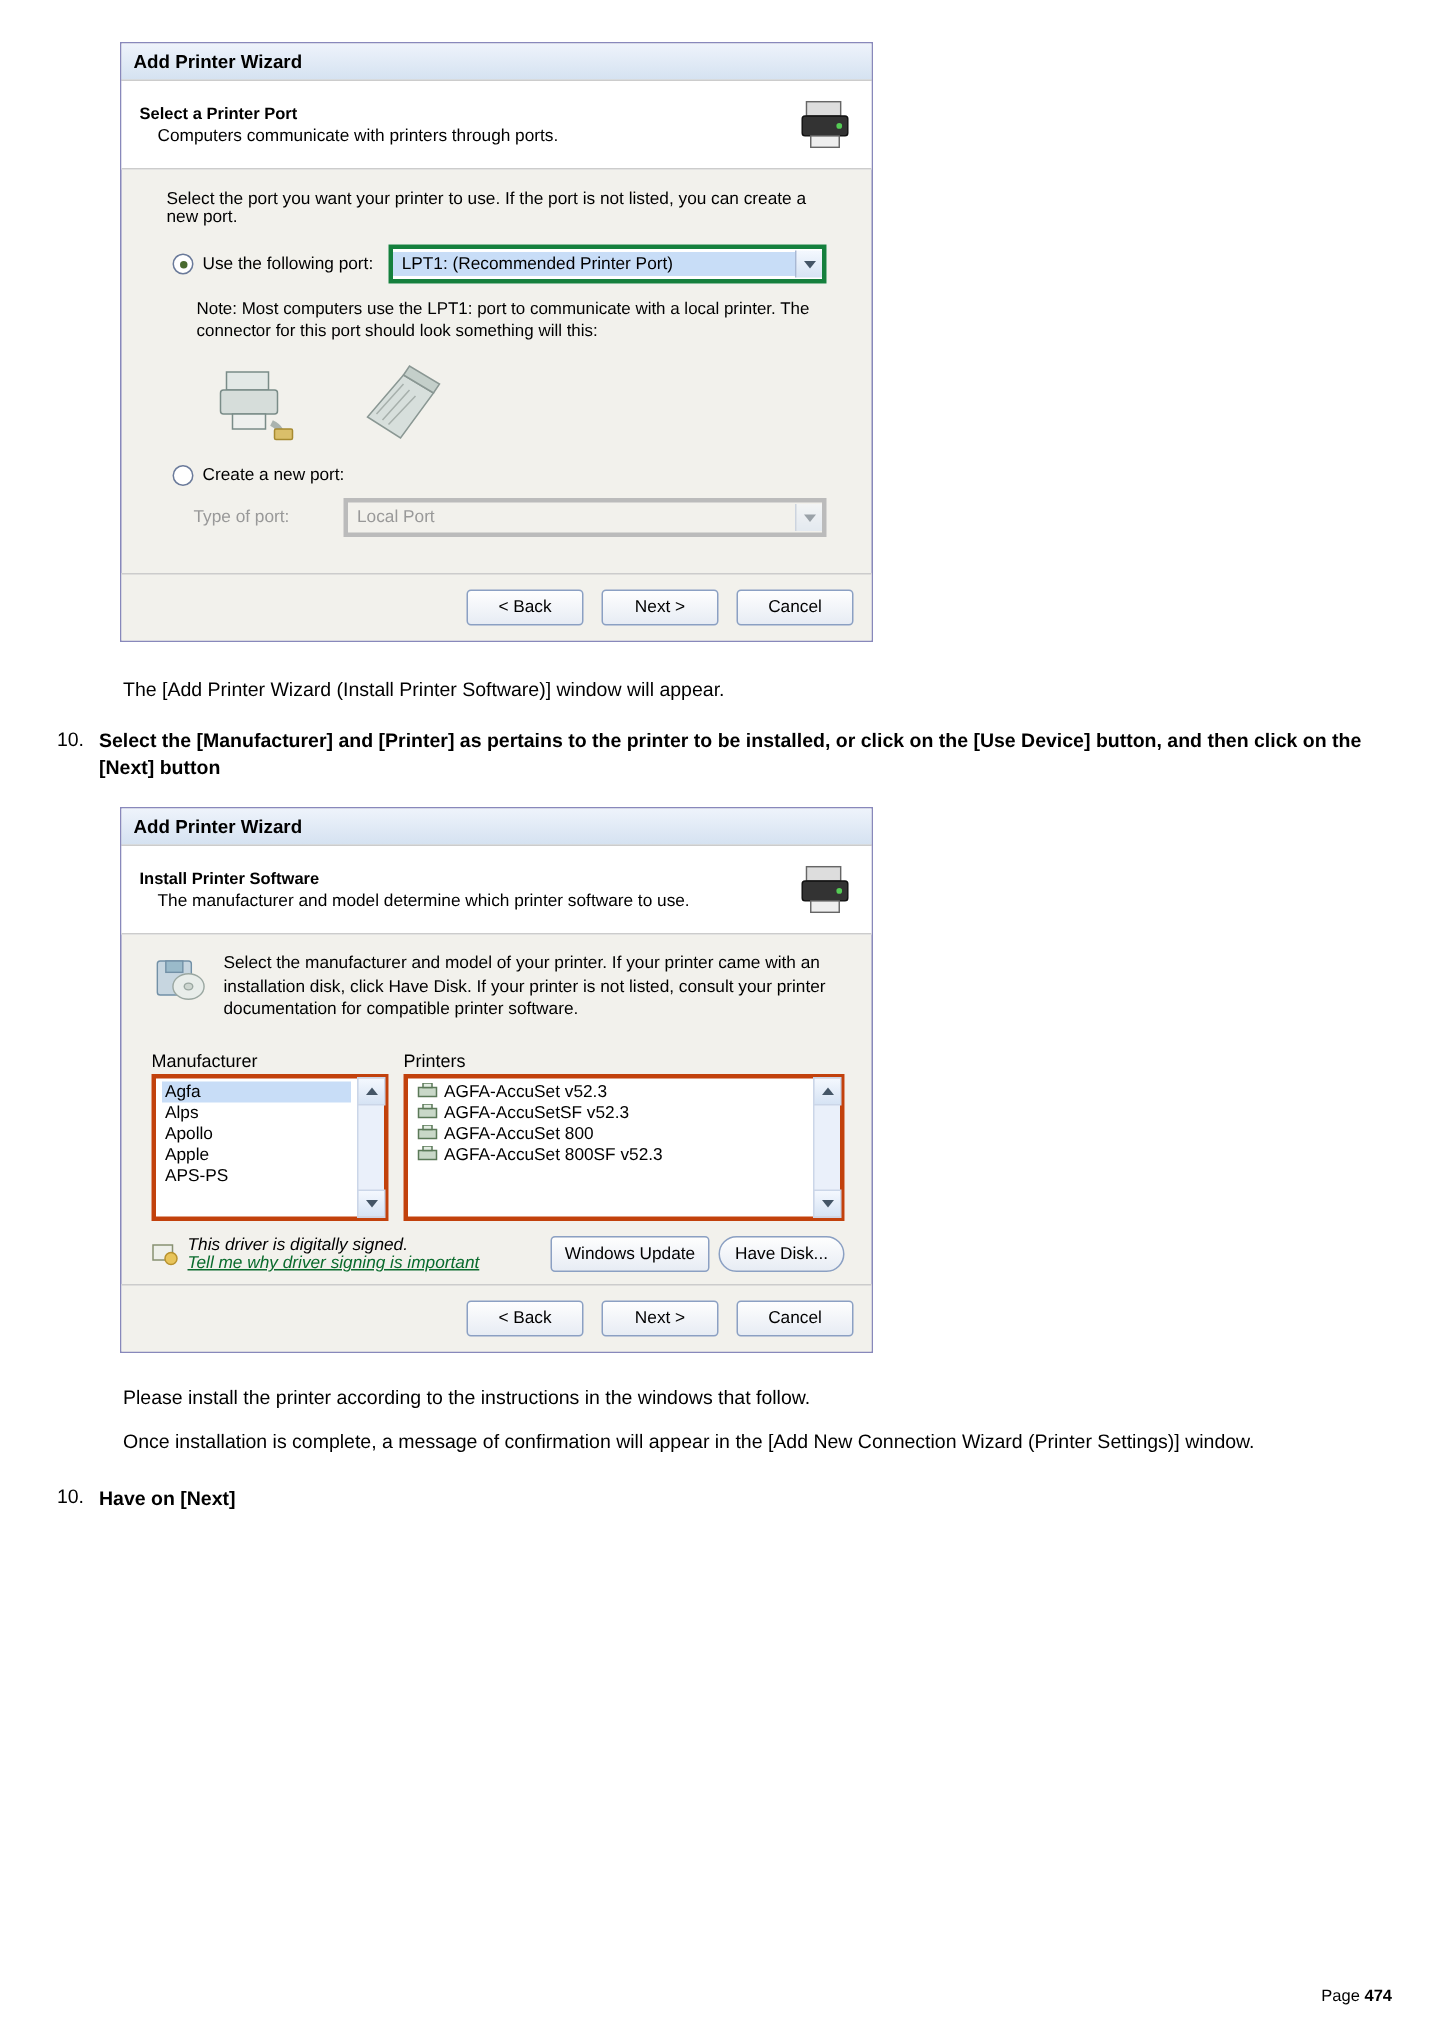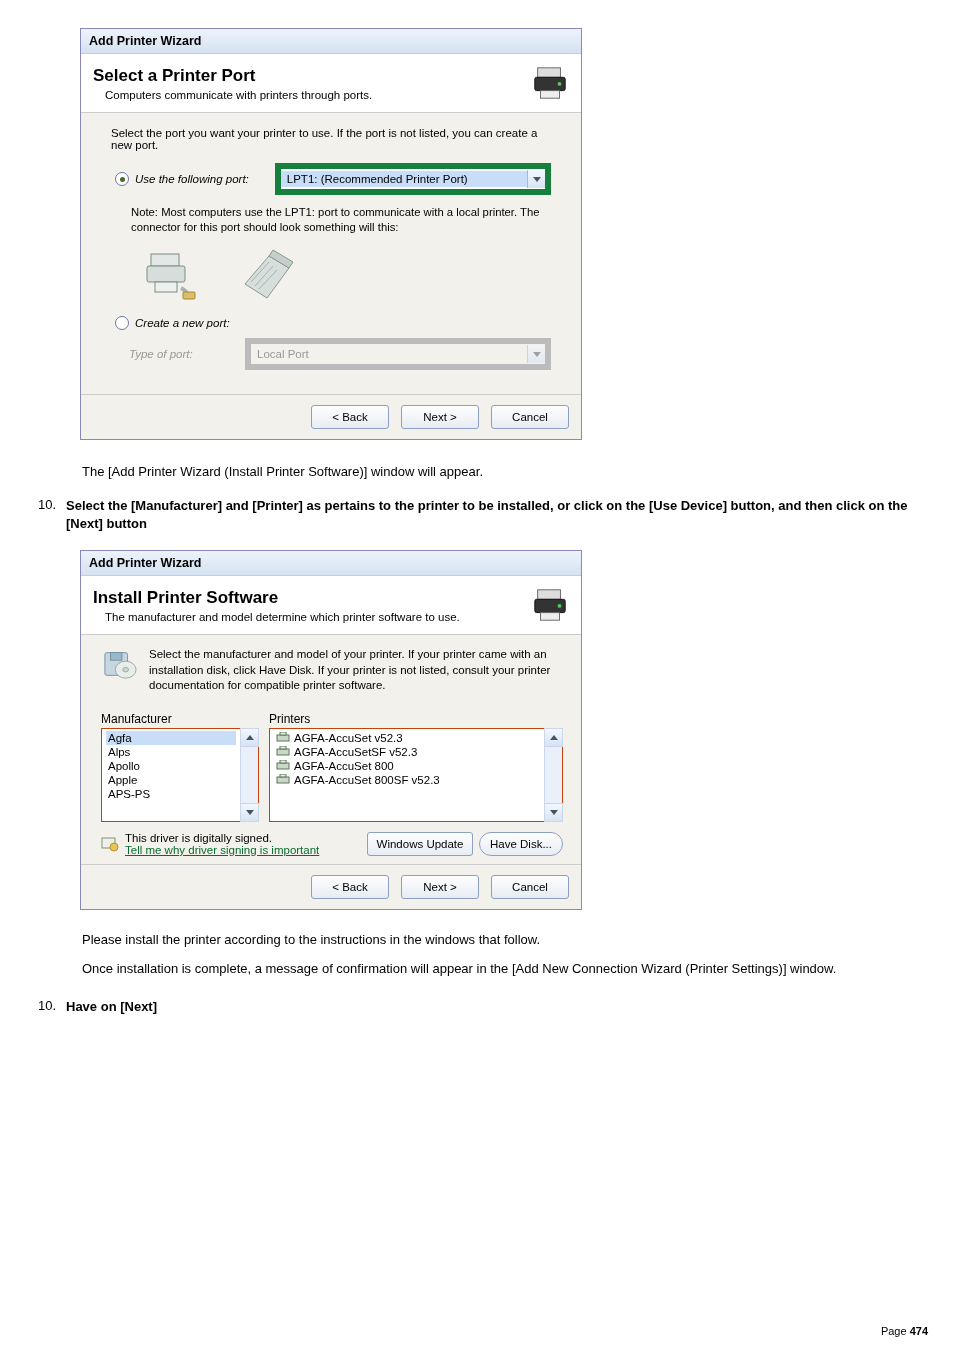--- a/index.html
+++ b/index.html
@@ -25,42 +25,42 @@
     font-family: "Tahoma", Arial, sans-serif;
   }
   .dialog-header {
     background: #fff;
     display: flex;
     padding: 10px 12px;
     border-bottom: 1px solid #ccc;
     align-items: center;
   }
   .dialog-header-text { flex:1; }
-  .dialog-header-text .h-title { font-weight: bold; font-size:17px; }
+  .dialog-header-text .h-title { font-weight: bold; font-size:11px; }
   .dialog-header-text .h-sub { font-size:11.5px; margin: 3px 0 0 12px; }
   .printer-icon{
     width: 38px; height: 38px;
     display:flex;align-items:center;justify-content:center;
   }
   .dialog-body {
     padding: 14px 30px 16px 30px;
     font-size: 11.5px;
   }
   .body-text { margin-bottom: 12px; }
   .row { display:flex; align-items:center; margin: 8px 0; }
   .row.indent { margin-left: 4px; }
   .radio {
     width:12px;height:12px;border:1px solid #6a7a9a;border-radius:50%;
     display:inline-flex;align-items:center;justify-content:center;margin-right:6px;
     background:#fff;flex-shrink:0;
   }
   .radio.selected::after{content:'';width:5px;height:5px;border-radius:50%;background:#4a6b2f;display:block;}
-  .label { margin-right: 26px; font-style: italic; }
+  .label { margin-right: 10px; }
   .dropdown {
-    flex:1;display:flex;border:6px solid #15803d;background:#fff;height:20px;
+    flex:1;display:flex;border:3px solid #15803d;background:#fff;height:20px;
     align-items:center;font-size:11.5px;
   }
   .dropdown.selected-hl .dd-text{background:#c8ddf7;color:#000;}
   .dropdown.disabled{background:#f2f1ec;color:#999;border-color:#bbb;}
   .dd-text{flex:1;padding:2px 6px;}
   .dd-caret{
     width:17px;height:18px;border-left:1px solid #a8b8d4;
     display:flex;align-items:center;justify-content:center;
     background:linear-gradient(#f4f8fe,#d6e3f4);color:#456;
   }
@@ -84,21 +84,21 @@
   .step-num{width:26px;text-align:right;font-size:13px;flex-shrink:0;}
   .step-body{flex:1;margin-left:10px;font-size:13px;line-height:1.35;}
   .bold{font-weight:bold;}
   .install-body{padding:12px 18px 6px 20px;font-size:11.5px;}
   .install-top{display:flex;gap:10px;align-items:flex-start;margin-bottom:18px;}
   .disk-icon{width:38px;height:34px;flex-shrink:0;}
   .lists{display:flex;gap:10px;margin-top:4px;}
   .list-col{display:flex;flex-direction:column;}
   .list-header{font-size:12px;margin-bottom:2px;}
   .listbox{
-    border:1px solid #c2410c;background:#fff;font-size:11.5px;height:92px;
+    border:3px solid #c2410c;background:#fff;font-size:11.5px;height:92px;
     display:flex;position:relative;
   }
   .list-items{flex:1;padding:2px 4px;overflow:hidden;}
   .list-items .li{padding:1px 2px;white-space:nowrap;}
   .li.sel{background:#c8ddf7;}
   .scroll-col{width:17px;border-left:1px solid #cbd6e8;display:flex;flex-direction:column;background:#eaf0fa;}
   .sc-btn{height:17px;background:linear-gradient(#f4f8fe,#d6e3f4);border:1px solid #cbd6e8;margin:-1px;display:flex;align-items:center;justify-content:center;}
   .sc-btn.up::after{content:'';width:0;height:0;border-left:4px solid transparent;border-right:4px solid transparent;border-bottom:5px solid #456;}
   .sc-btn.down::after{content:'';width:0;height:0;border-left:4px solid transparent;border-right:4px solid transparent;border-top:5px solid #456;}
   .sc-track{flex:1;}
@@ -269,21 +269,21 @@
           </div>
         </div>
       </div>
     </div>
 
     <div class="signed-row">
       <svg class="cert-icon" viewBox="0 0 18 16">
         <rect x="1" y="2" width="13" height="10" fill="#eef0ea" stroke="#889171"></rect>
         <circle cx="13" cy="11" r="4" fill="#e8c45a" stroke="#b8922e"></circle>
       </svg>
-      <div style="display:flex;flex-direction:column;">
+      <div style="display:flex;flex-direction:column;font-style:italic;">
         <span>This driver is digitally signed.</span>
         <span class="link">Tell me why driver signing is important</span>
       </div>
       <div class="signed-btns">
         <div class="btn btn-wide">Windows Update</div>
         <div class="btn" style="width:82px;border-radius:12px;">Have Disk...</div>
       </div>
     </div>
   </div>
   <div class="dialog-buttons">

